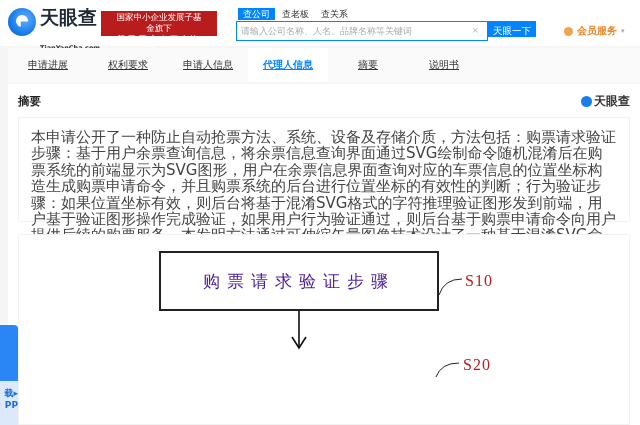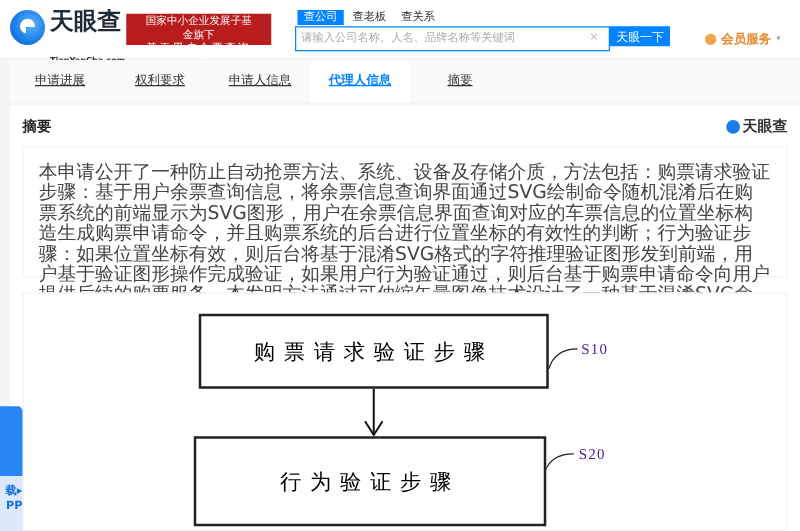--- a/index.html
+++ b/index.html
@@ -26,22 +26,22 @@
     .tabs { position: absolute; left: 8px; top: 48px; width: 632px; height: 34px; background: #fafafa; display: flex; }
     .tab { height: 34px; line-height: 34px; font-size: 10px; color: #333; text-align: center; text-decoration: underline; }
     .tab.active { background: #fff; color: #0084ff; font-weight: bold; }
 
     .card { position: absolute; left: 8px; top: 84px; width: 632px; height: 341px; background: #fff; }
     .abs-title { position: absolute; left: 10px; top: 10px; font-size: 11.5px; font-weight: bold; color: #222; }
     .tyc-mark { position: absolute; right: 10px; top: 9px; display: flex; align-items: center; font-size: 12px; color: #333; font-weight: bold; }
     .tyc-dot { width: 11px; height: 11px; border-radius: 50%; background: #1a7ce8; margin-right: 2px; }
     .abs-box { position: absolute; left: 10px; top: 33px; width: 612px; height: 105px; background: #fff; border: 1px solid #f2f2f2; padding: 11px 12px 0 12px; font-size: 15px; line-height: 16.4px; color: #444; }
     .figure-box { position: absolute; left: 10px; top: 150px; width: 612px; height: 191px; background: #fff; border: 1px solid #f2f2f2; }
-    .fbox { position: absolute; border: 2px solid #222; background: #fff; display: flex; align-items: center; justify-content: center; font-family: "DejaVu Serif", "Liberation Serif", serif; font-size: 17px; color: #000000; letter-spacing: 7px; }
-    .flabel { position: absolute; font-family: "Liberation Serif", "DejaVu Serif", serif; font-size: 12px; color: #4c1d95; letter-spacing: 1px; }
+    .fbox { position: absolute; border: 2px solid #222; background: #fff; display: flex; align-items: center; justify-content: center; font-family: "DejaVu Serif", "Liberation Serif", serif; font-size: 17px; color: #4c1d95; letter-spacing: 7px; }
+    .flabel { position: absolute; font-family: "Liberation Serif", "DejaVu Serif", serif; font-size: 16px; color: #b91c1c; letter-spacing: 1px; }
     .side-app { position: absolute; left: 0; top: 325px; width: 18px; height: 100px; }
     .side-app-top { position: absolute; left: 0; top: 0; width: 18px; height: 56px; background: #2b86f5; border-radius: 0 4px 0 0; }
     .side-app-bot { position: absolute; left: 0; top: 56px; width: 18px; height: 44px; background: #dbe9fb; color: #1a6fe0; font-size: 9px; font-weight: bold; line-height: 12px; padding-top: 6px; text-align: right; }
   </style>
 </head>
 <body>
 
 <div class="header">
   <div class="logo">
     <div class="logo-mark"></div>
@@ -68,20 +68,21 @@
     <span class="vip-caret">▾</span>
   </div>
 </div>
 
 <div class="tabs">
   <div class="tab" style="width:80px">申请进展</div>
   <div class="tab" style="width:80px">权利要求</div>
   <div class="tab" style="width:80px">申请人信息</div>
   <div class="tab active" style="width:80px">代理人信息</div>
   <div class="tab" style="width:80px">摘要</div>
+  <div class="tab" style="width:72px">说明书</div>
 </div>
 
 <div class="card">
   <div class="abs-title">摘要</div>
   <div class="tyc-mark">
     <span class="tyc-dot"></span>
     <span>天眼查</span>
   </div>
   <div class="abs-box">本申请公开了一种防止自动抢票方法、系统、设备及存储介质，方法包括：购票请求验证步骤：基于用户余票查询信息，将余票信息查询界面通过SVG绘制命令随机混淆后在购票系统的前端显示为SVG图形，用户在余票信息界面查询对应的车票信息的位置坐标构造生成购票申请命令，并且购票系统的后台进行位置坐标的有效性的判断；行为验证步骤：如果位置坐标有效，则后台将基于混淆SVG格式的字符推理验证图形发到前端，用户基于验证图形操作完成验证，如果用户行为验证通过，则后台基于购票申请命令向用户提供后续的购票服务。本发明方法通过可伸缩矢量图像技术设计了一种基于混淆SVG命令的购票申请方法和基于字符推理的行为验证方法来提升自动化抢票难度。</div>
 
@@ -89,23 +90,20 @@
     <div class="fbox" style="left:140px; top:16px; width:280px; height:60px;">
       <span>购票请求验证步骤</span>
     </div>
     <svg style="position:absolute; left:0; top:0;" width="612" height="191">
       <line x1="280" y1="76" x2="280" y2="113" stroke="#111" stroke-width="1.6"></line>
       <polyline points="273,102 280,113 287,102" fill="none" stroke="#111" stroke-width="1.6"></polyline>
       <path d="M 420 60 Q 425 44 443 44" fill="none" stroke="#222" stroke-width="1"></path>
       <path d="M 417 142 Q 422 128 440 128" fill="none" stroke="#222" stroke-width="1"></path>
     </svg>
     <div class="flabel" style="left:446px; top:37px;">S10</div>
-    <div class="fbox" style="left:136px; top:114px; width:282px; height:72px;">
-      <span>行为验证步骤</span>
-    </div>
     <div class="flabel" style="left:444px; top:121px;">S20</div>
   </div>
 </div>
 
 <div class="side-app">
   <div class="side-app-top"></div>
   <div class="side-app-bot">
     <div>载▸</div>
     <div>PP</div>
   </div>

